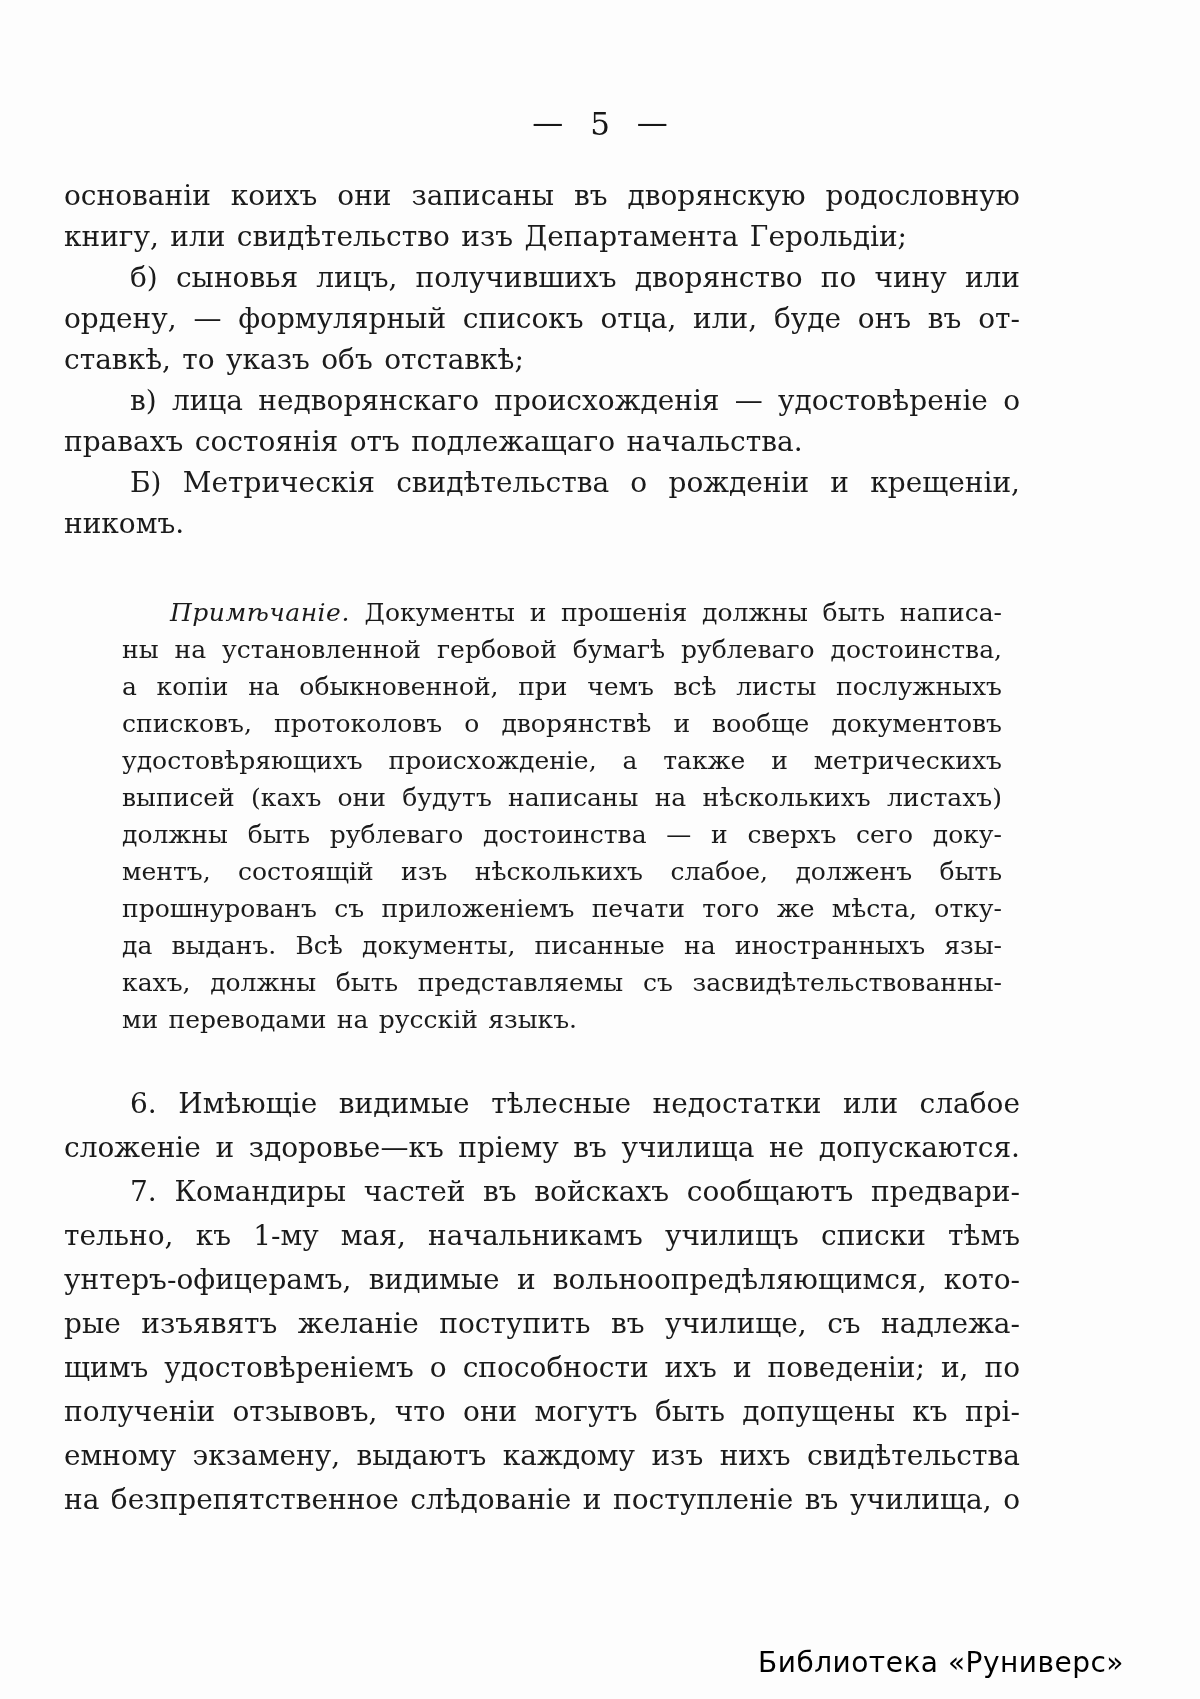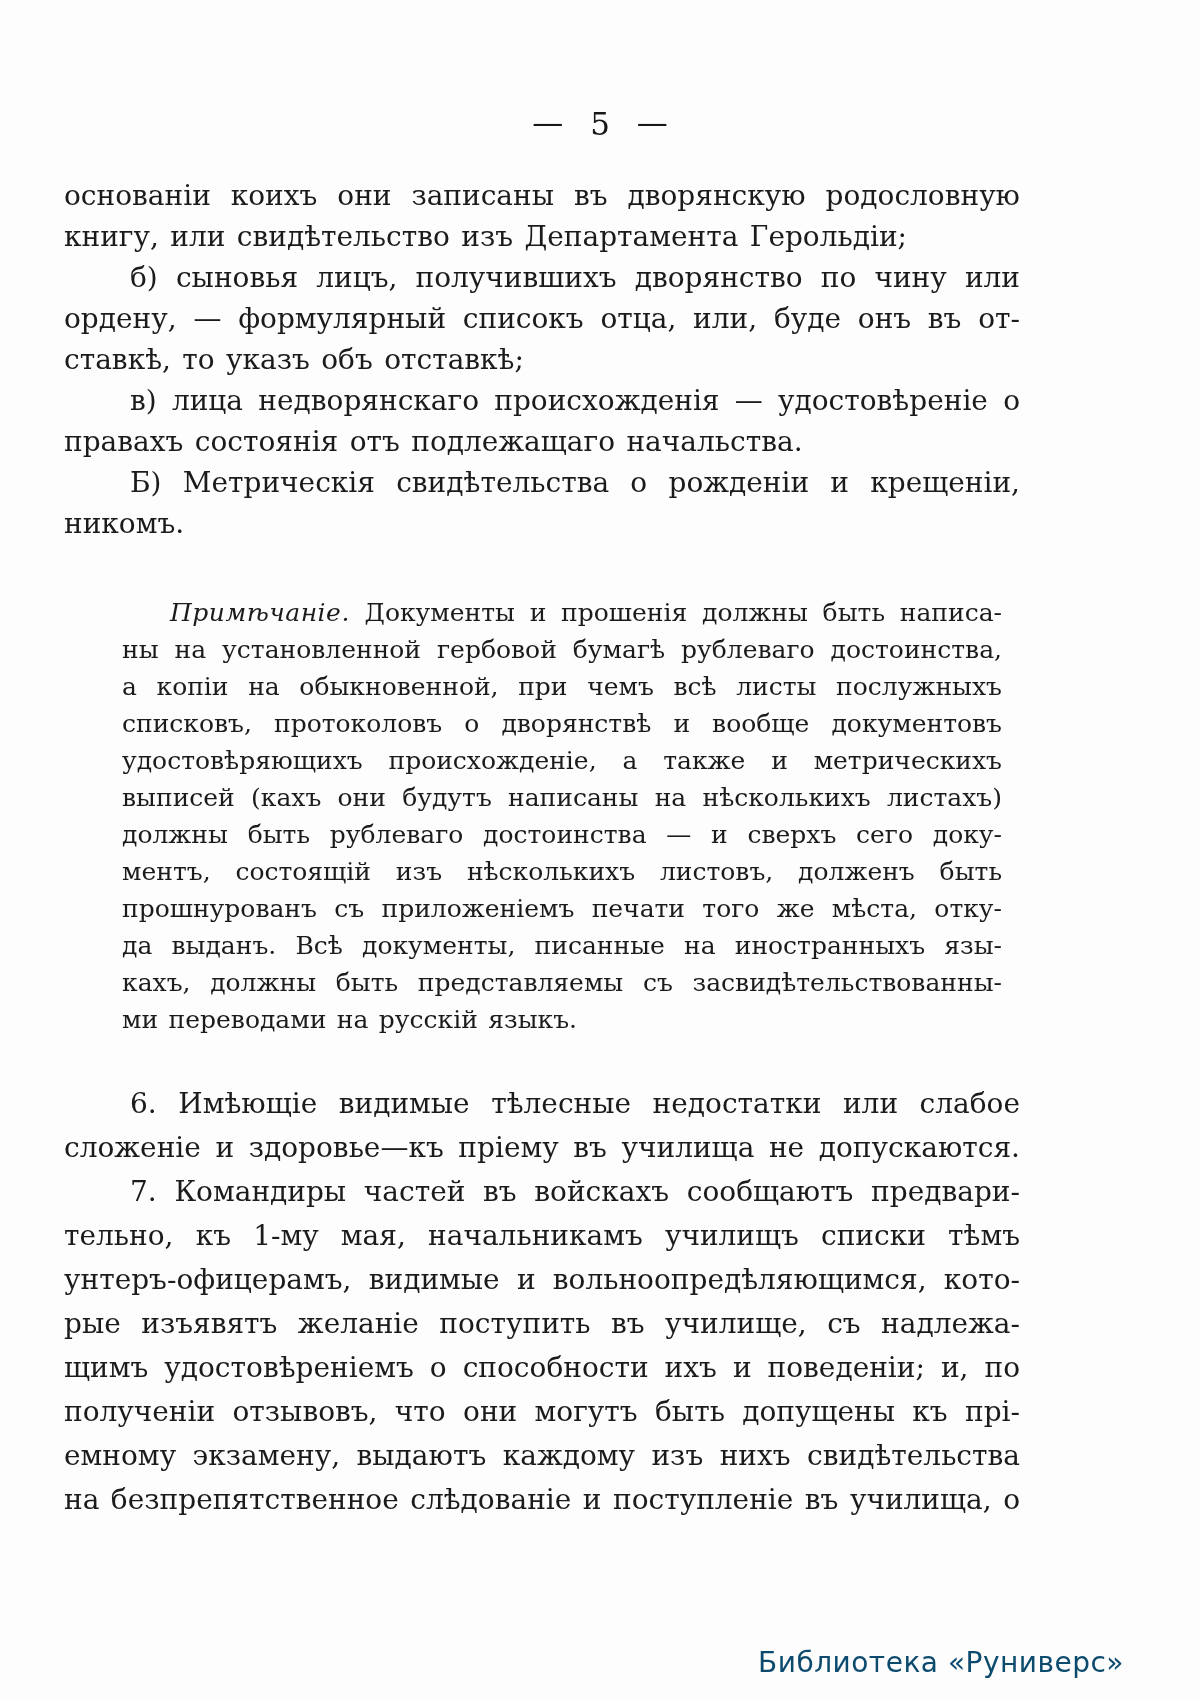--- a/index.html
+++ b/index.html
@@ -70,21 +70,21 @@
   .para.note em {
     font-style: italic;
     letter-spacing: 0.5px;
   }
   .watermark {
     position: absolute;
     right: 76px;
     bottom: 20px;
     font-family: "DejaVu Sans", sans-serif;
     font-size: 28px;
-    color: #0c4a6e;
+    color: #000000;
     letter-spacing: 0.5px;
   }
 </style>
 </head>
 <body>
 
 <div class="page">
 
   <div class="page-header">
     <span class="dash">—</span>
@@ -111,21 +111,21 @@
         <div class="line">никомъ.</div>
       </div>
       <div class="para note">
         <div class="line indent justify"><em>Примѣчаніе.</em> Документы и прошенія должны быть написа-</div>
         <div class="line justify">ны на установленной гербовой бумагѣ рублеваго достоинства,</div>
         <div class="line justify">а копіи на обыкновенной, при чемъ всѣ листы послужныхъ</div>
         <div class="line justify">списковъ, протоколовъ о дворянствѣ и вообще документовъ</div>
         <div class="line justify">удостовѣряющихъ происхожденіе, а также и метрическихъ</div>
         <div class="line justify">выписей (кахъ они будутъ написаны на нѣсколькихъ листахъ)</div>
         <div class="line justify">должны быть рублеваго достоинства — и сверхъ сего доку-</div>
-        <div class="line justify">ментъ, состоящій изъ нѣсколькихъ листовъ, долженъ быть</div>
+        <div class="line justify">ментъ, состоящій изъ нѣсколькихъ слабое, долженъ быть</div>
         <div class="line justify">прошнурованъ съ приложеніемъ печати того же мѣста, отку-</div>
         <div class="line justify">да выданъ. Всѣ документы, писанные на иностранныхъ язы-</div>
         <div class="line justify">кахъ, должны быть представляемы съ засвидѣтельствованны-</div>
         <div class="line">ми переводами на русскій языкъ.</div>
       </div>
       <div class="para b2">
         <div class="line indent justify">6. Имѣющіе видимые тѣлесные недостатки или слабое</div>
         <div class="line justify">сложеніе и здоровье—къ пріему въ училища не допускаются.</div>
       </div>
       <div class="para b2">

